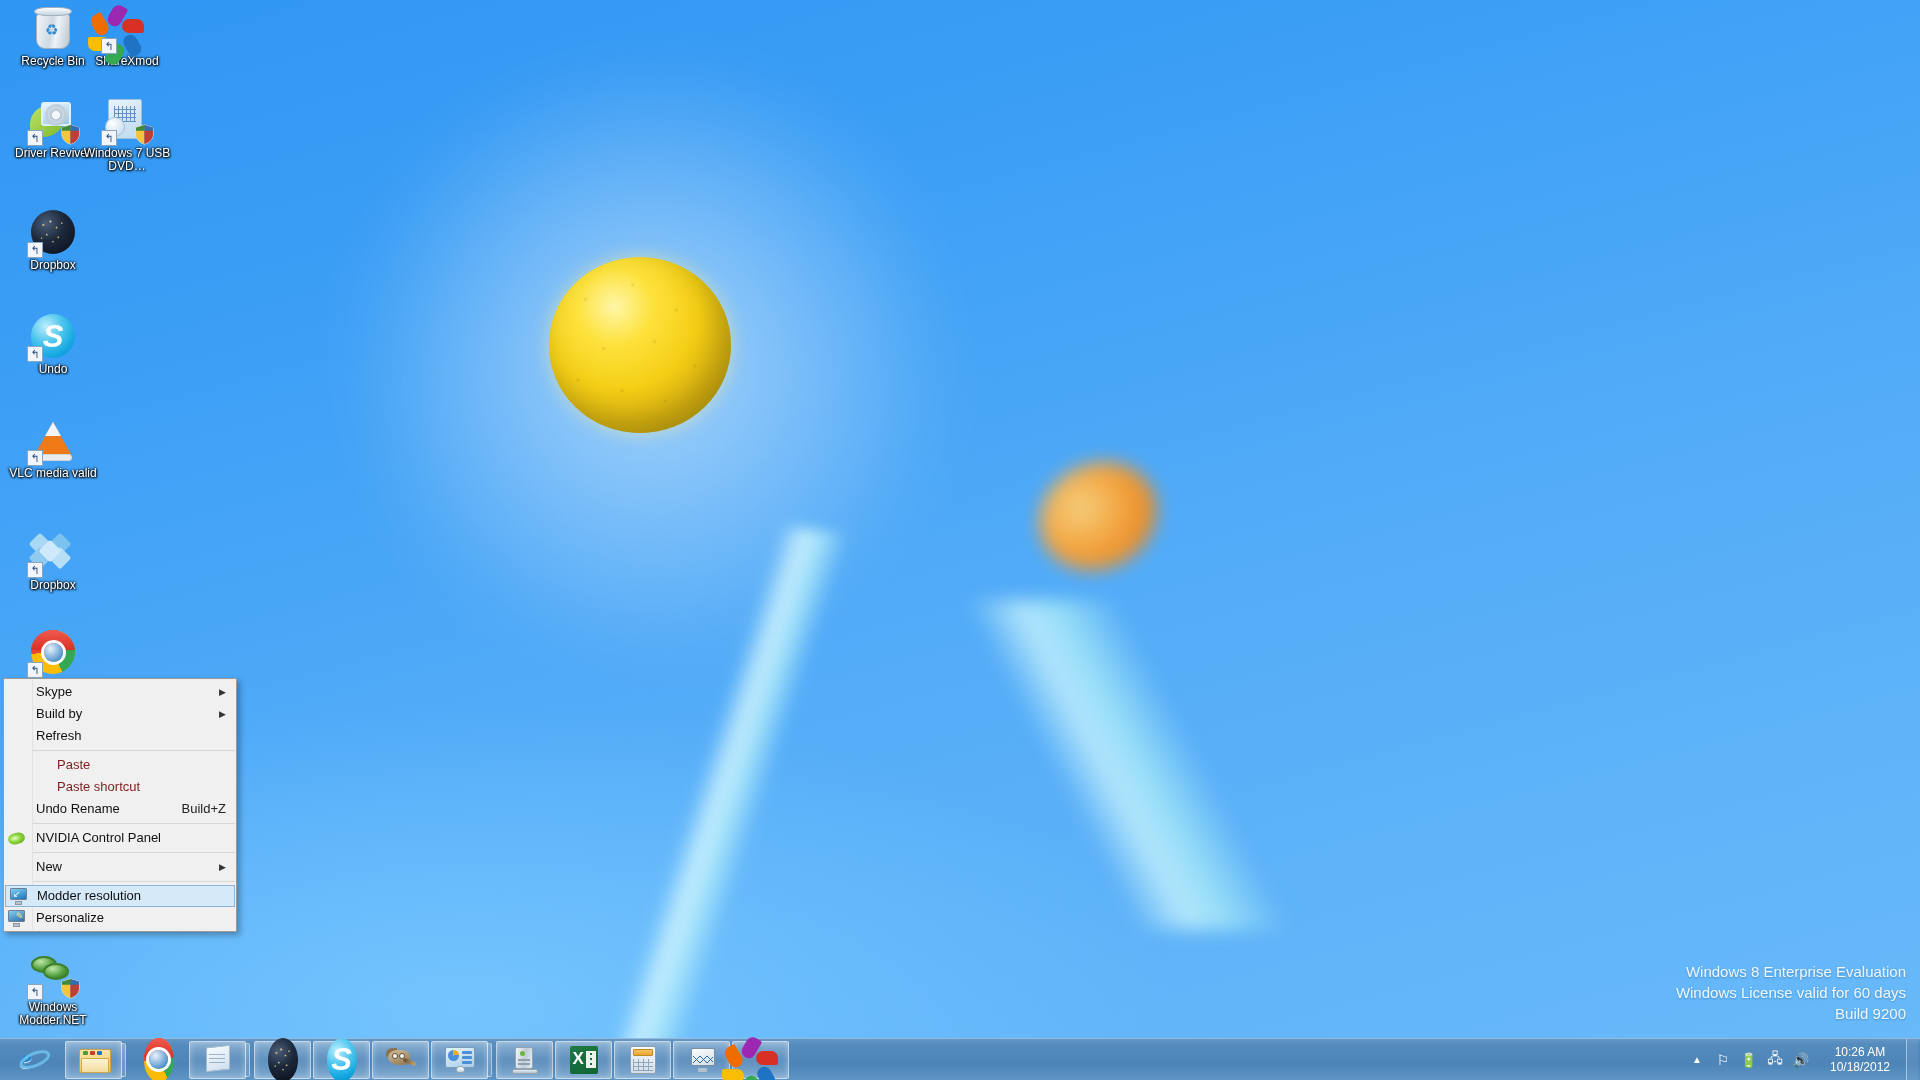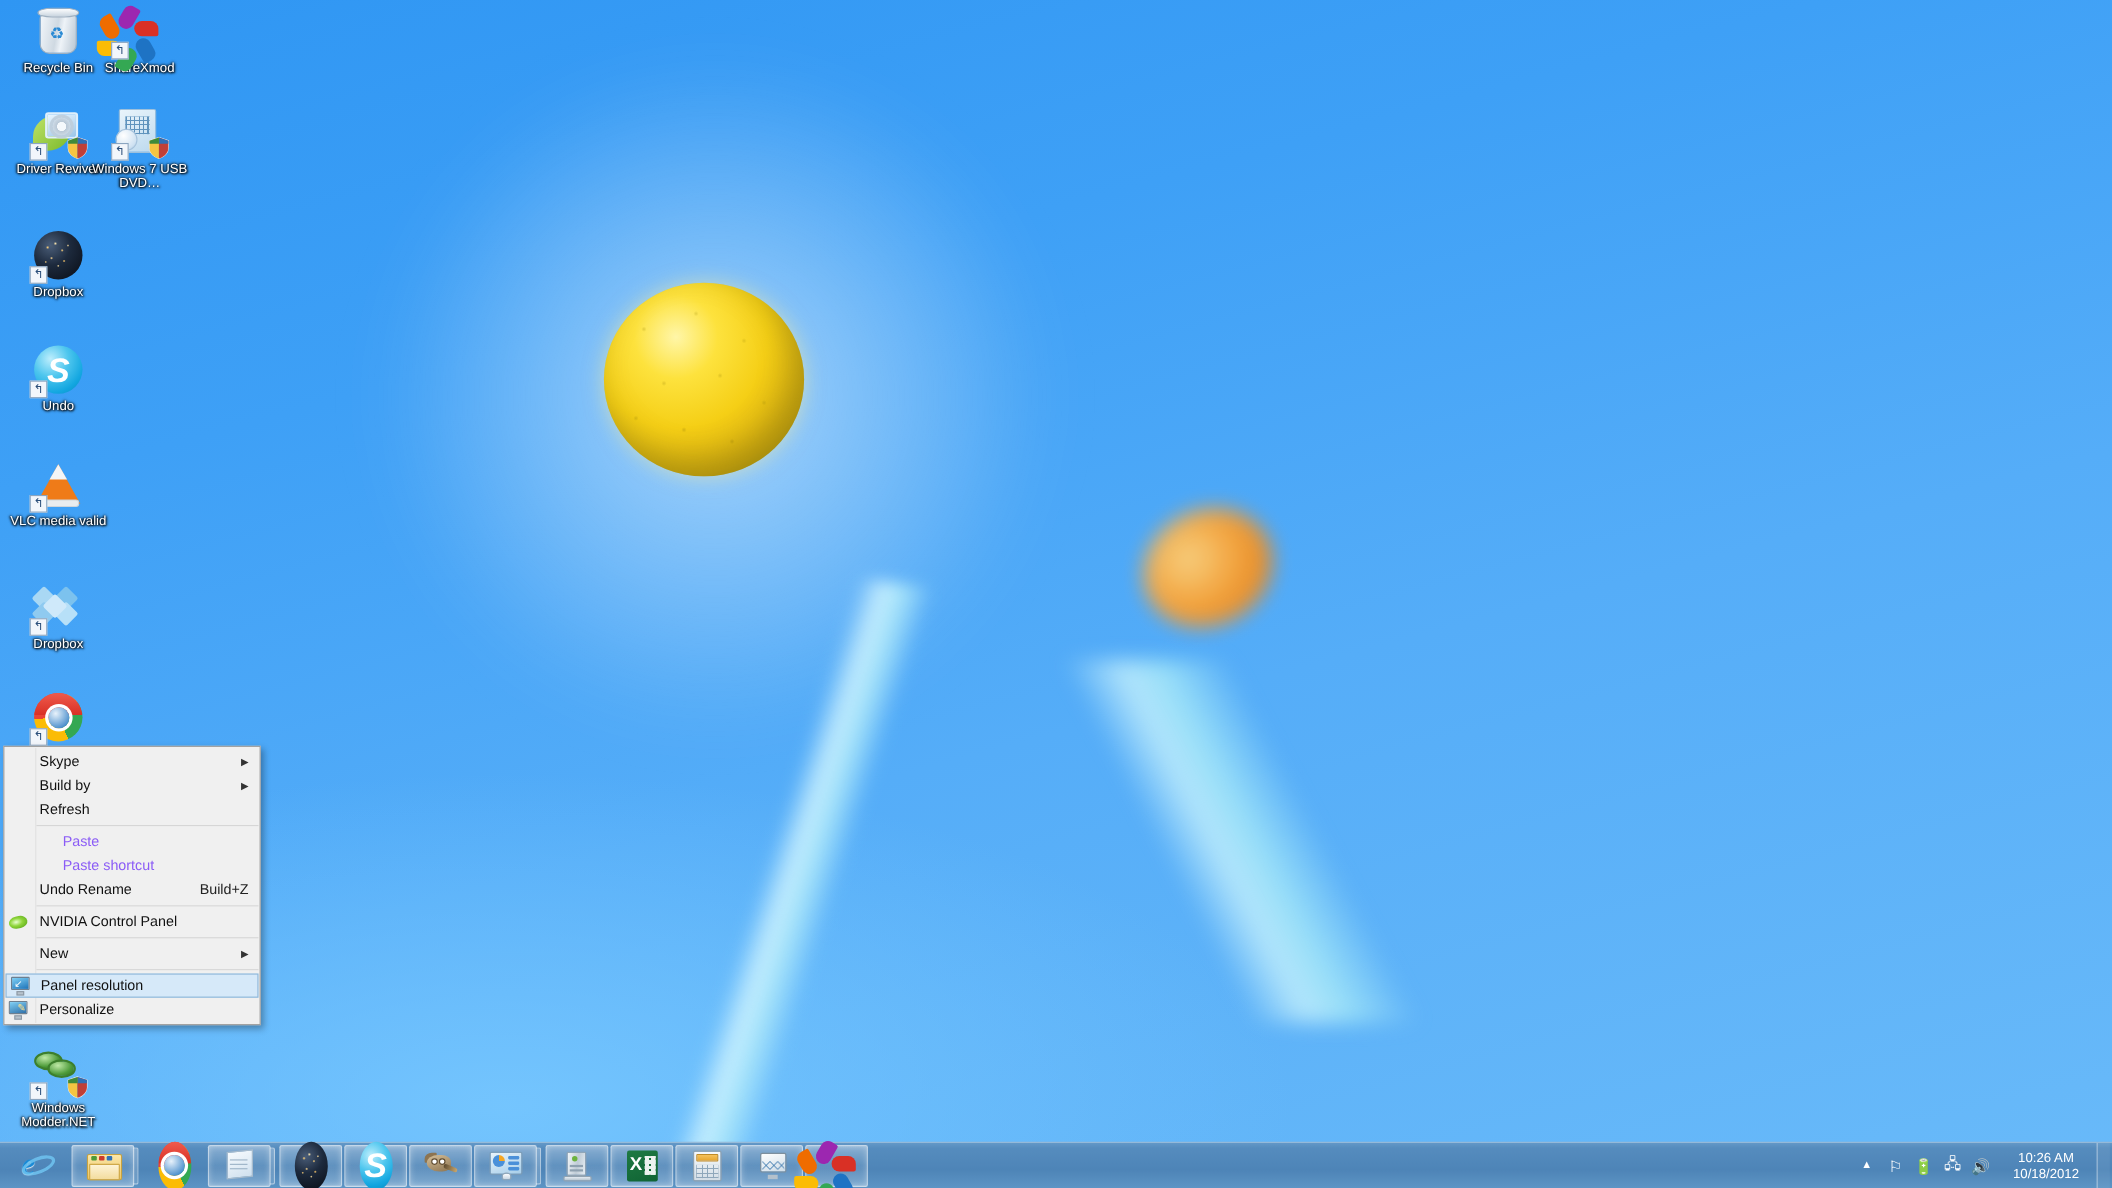--- a/index.html
+++ b/index.html
@@ -228,21 +228,21 @@
     background:#f0f0f0; border-right:1px solid #e2e2e2;
   }
   .mi {
     position:relative; display:flex; align-items:center;
     height:22px; padding-left:28px; padding-right:10px;
     line-height:22px; white-space:nowrap; cursor:default;
   }
   .mi .mtext { flex:1; padding-left:4px; }
   .mi .maccel { color:#222; padding-left:18px; }
   .mi .marrow { font-size:9px; color:#333; line-height:1; padding-left:10px; }
-  .mi.disabled .mtext { color:#8b5cf6;padding-left:25px; }
+  .mi.disabled .mtext { color:#7f1d1d;padding-left:25px; }
   .mi.selected {
     background:#d6e9f9; border:1px solid #8bb5d8; height:22px;
     margin:0 1px; padding-left:27px;
   }
   .mi .micon {
     position:absolute; left:4px; top:50%; margin-top:-8px;
     width:17px; height:17px;
   }
   .msep { height:1px; margin:3px 1px 3px 28px; background:#d6d6d6; }
 
@@ -444,20 +444,25 @@
   <div class="wp" id="daisy2">
     <div id="core2"></div>
   </div>
 
   <div class="wp" id="daisy1">
     <div id="core1">
       <div id="core1-tex"></div>
     </div>
   </div>
 
+  <div id="watermark">
+    <div>Windows 8 Enterprise Evaluation</div>
+    <div>Windows License valid for 60 days</div>
+    <div>Build 9200</div>
+  </div>
 
   <div id="icon-layer">
       <div class="dicon" style="left: 4px; top: 4px;">
         <div class="glyph">
           <div class="art-recycle">
             <div class="bin"></div>
             <div class="lid"></div>
             <div class="rec">♻</div>
           </div>
         </div>
@@ -623,21 +628,21 @@
           <span class="mtext">New</span>
           <span class="marrow">▶</span>
         </div>
         <div class="msep"></div>
         <div class="mi selected">
           <span class="micon ic-monitor">
             <span class="scr"></span>
             <span class="stand"></span>
             <span class="mark">↙</span>
           </span>
-          <span class="mtext">Panel resolution</span>
+          <span class="mtext">Modder resolution</span>
         </div>
         <div class="mi">
           <span class="micon ic-monitor">
             <span class="scr" style="background:linear-gradient(160deg,#7fd0f5,#2f6fa8)"></span>
             <span class="stand"></span>
             <span class="mark" style="left:8px;color:#ffe08a">✎</span>
           </span>
           <span class="mtext">Personalize</span>
         </div>
       </div>

